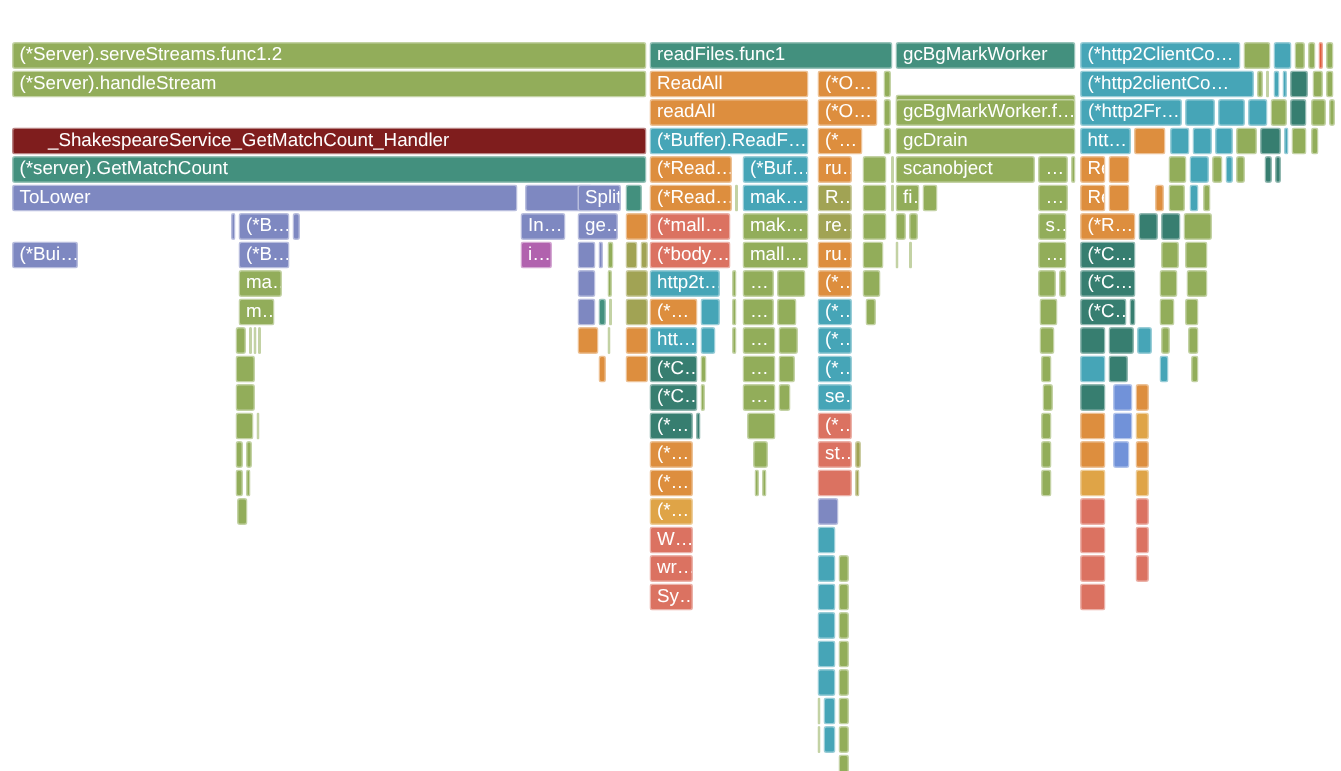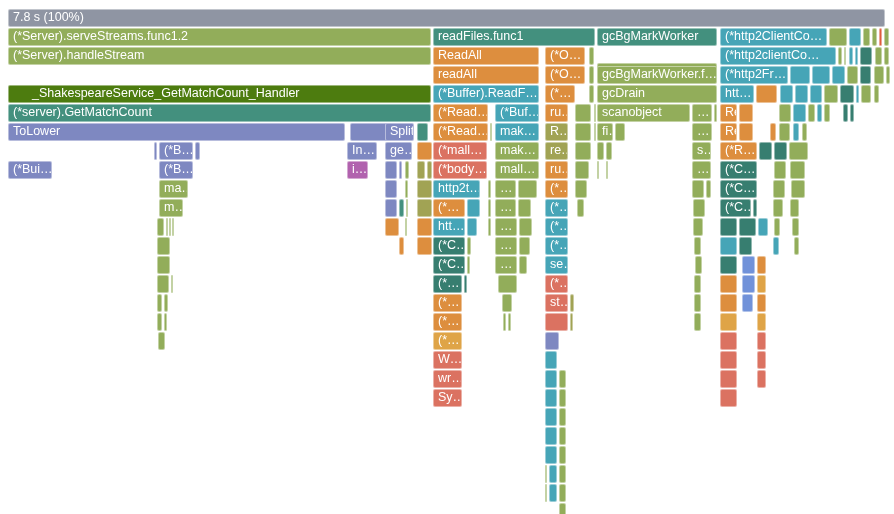--- a/index.html
+++ b/index.html
@@ -10,21 +10,20 @@
           border:1px solid rgba(255,255,255,0.45); border-radius:2px;
           color:#ffffff; font-size:12.5px; line-height:15.5px;
           padding:0 0 0 4px; overflow:hidden; white-space:nowrap;
           cursor:pointer; }
   .cell.no-label { padding:0; }
 </style>
 </head>
 <body>
 
 <div id="flame" style="background: rgb(255, 255, 255);">
-    <div class="cell" style="left: 8px; top: 9px; width: 876.5px; background: rgb(143, 149, 163);">7.8 s (100%)</div>
     <div class="cell" style="left: 8px; top: 28px; width: 422.5px; background: rgb(146, 173, 90);">(*Server).serveStreams.func1.2</div>
     <div class="cell" style="left: 433px; top: 28px; width: 161.5px; background: rgb(67, 144, 126);">readFiles.func1</div>
     <div class="cell" style="left: 597px; top: 28px; width: 119.5px; background: rgb(67, 144, 126);">gcBgMarkWorker</div>
     <div class="cell" style="left: 720px; top: 28px; width: 106.5px; background: rgb(70, 165, 183);">(*http2ClientCo…</div>
     <div class="cell no-label" style="left: 829px; top: 28px; width: 17.5px; background: rgb(146, 173, 90);"></div>
     <div class="cell no-label" style="left: 849px; top: 28px; width: 11.5px; background: rgb(70, 165, 183);"></div>
     <div class="cell no-label" style="left: 863px; top: 28px; width: 6.5px; background: rgb(146, 173, 90);"></div>
     <div class="cell no-label" style="left: 872px; top: 28px; width: 4.5px; background: rgb(146, 173, 90);"></div>
     <div class="cell no-label" style="left: 879px; top: 28px; width: 2.5px; background: rgb(223, 91, 60);"></div>
     <div class="cell no-label" style="left: 884px; top: 28px; width: 4.5px; background: rgb(146, 173, 90);"></div>
@@ -38,29 +37,29 @@
     <div class="cell no-label" style="left: 844px; top: 47px; width: 1.5px; background: rgb(146, 173, 90);"></div>
     <div class="cell no-label" style="left: 849px; top: 47px; width: 3.5px; background: rgb(70, 165, 183);"></div>
     <div class="cell no-label" style="left: 855px; top: 47px; width: 2.5px; background: rgb(70, 165, 183);"></div>
     <div class="cell no-label" style="left: 860px; top: 47px; width: 11.5px; background: rgb(55, 126, 112);"></div>
     <div class="cell no-label" style="left: 875px; top: 47px; width: 6.5px; background: rgb(146, 173, 90);"></div>
     <div class="cell no-label" style="left: 884px; top: 47px; width: 4.5px; background: rgb(146, 173, 90);"></div>
     <div class="cell" style="left: 433px; top: 66px; width: 105.5px; background: rgb(221, 142, 62);">readAll</div>
     <div class="cell" style="left: 545px; top: 66px; width: 39.5px; background: rgb(221, 142, 62);">(*O…</div>
     <div class="cell no-label" style="left: 589px; top: 66px; width: 4.5px; background: rgb(146, 173, 90);"></div>
     <div class="cell" style="left: 597px; top: 66px; width: 119.5px; background: rgb(146, 173, 90);">gcBgMarkWorker.f…</div>
-    <div class="cell" style="left: 720px; top: 66px; width: 67.5px; background: rgb(70, 165, 183);">(*http2Fr…</div>
+    <div class="cell" style="left: 720px; top: 66px; width: 67.5px; background: rgb(70, 165, 183); text-align: right;">(*http2Fr…</div>
     <div class="cell no-label" style="left: 790px; top: 66px; width: 19.5px; background: rgb(70, 165, 183);"></div>
     <div class="cell no-label" style="left: 812px; top: 66px; width: 17.5px; background: rgb(70, 165, 183);"></div>
     <div class="cell no-label" style="left: 832px; top: 66px; width: 12.5px; background: rgb(70, 165, 183);"></div>
     <div class="cell no-label" style="left: 847px; top: 66px; width: 10.5px; background: rgb(146, 173, 90);"></div>
     <div class="cell no-label" style="left: 860px; top: 66px; width: 10.5px; background: rgb(55, 126, 112);"></div>
     <div class="cell no-label" style="left: 874px; top: 66px; width: 9.5px; background: rgb(146, 173, 90);"></div>
     <div class="cell no-label" style="left: 886px; top: 66px; width: 3.5px; background: rgb(146, 173, 90);"></div>
-    <div class="cell" style="left: 8px; top: 85px; width: 422.5px; background: #4d7c0f; padding-left: 23px;">_ShakespeareService_GetMatchCount_Handler</div>
+    <div class="cell" style="left: 8px; top: 85px; width: 422.5px; background: #7f1d1d; padding-left: 23px;">_ShakespeareService_GetMatchCount_Handler</div>
     <div class="cell" style="left: 433px; top: 85px; width: 105.5px; background: rgb(70, 165, 183);">(*Buffer).ReadF…</div>
     <div class="cell" style="left: 545px; top: 85px; width: 29.5px; background: rgb(221, 142, 62);">(*…</div>
     <div class="cell no-label" style="left: 589px; top: 85px; width: 4.5px; background: rgb(146, 173, 90);"></div>
     <div class="cell" style="left: 597px; top: 85px; width: 119.5px; background: rgb(146, 173, 90);">gcDrain</div>
     <div class="cell" style="left: 720px; top: 85px; width: 33.5px; background: rgb(70, 165, 183);">htt…</div>
     <div class="cell no-label" style="left: 756px; top: 85px; width: 20.5px; background: rgb(221, 142, 62);"></div>
     <div class="cell no-label" style="left: 780px; top: 85px; width: 12.5px; background: rgb(70, 165, 183);"></div>
     <div class="cell no-label" style="left: 795px; top: 85px; width: 12.5px; background: rgb(70, 165, 183);"></div>
     <div class="cell no-label" style="left: 810px; top: 85px; width: 11.5px; background: rgb(70, 165, 183);"></div>
     <div class="cell no-label" style="left: 824px; top: 85px; width: 13.5px; background: rgb(146, 173, 90);"></div>

